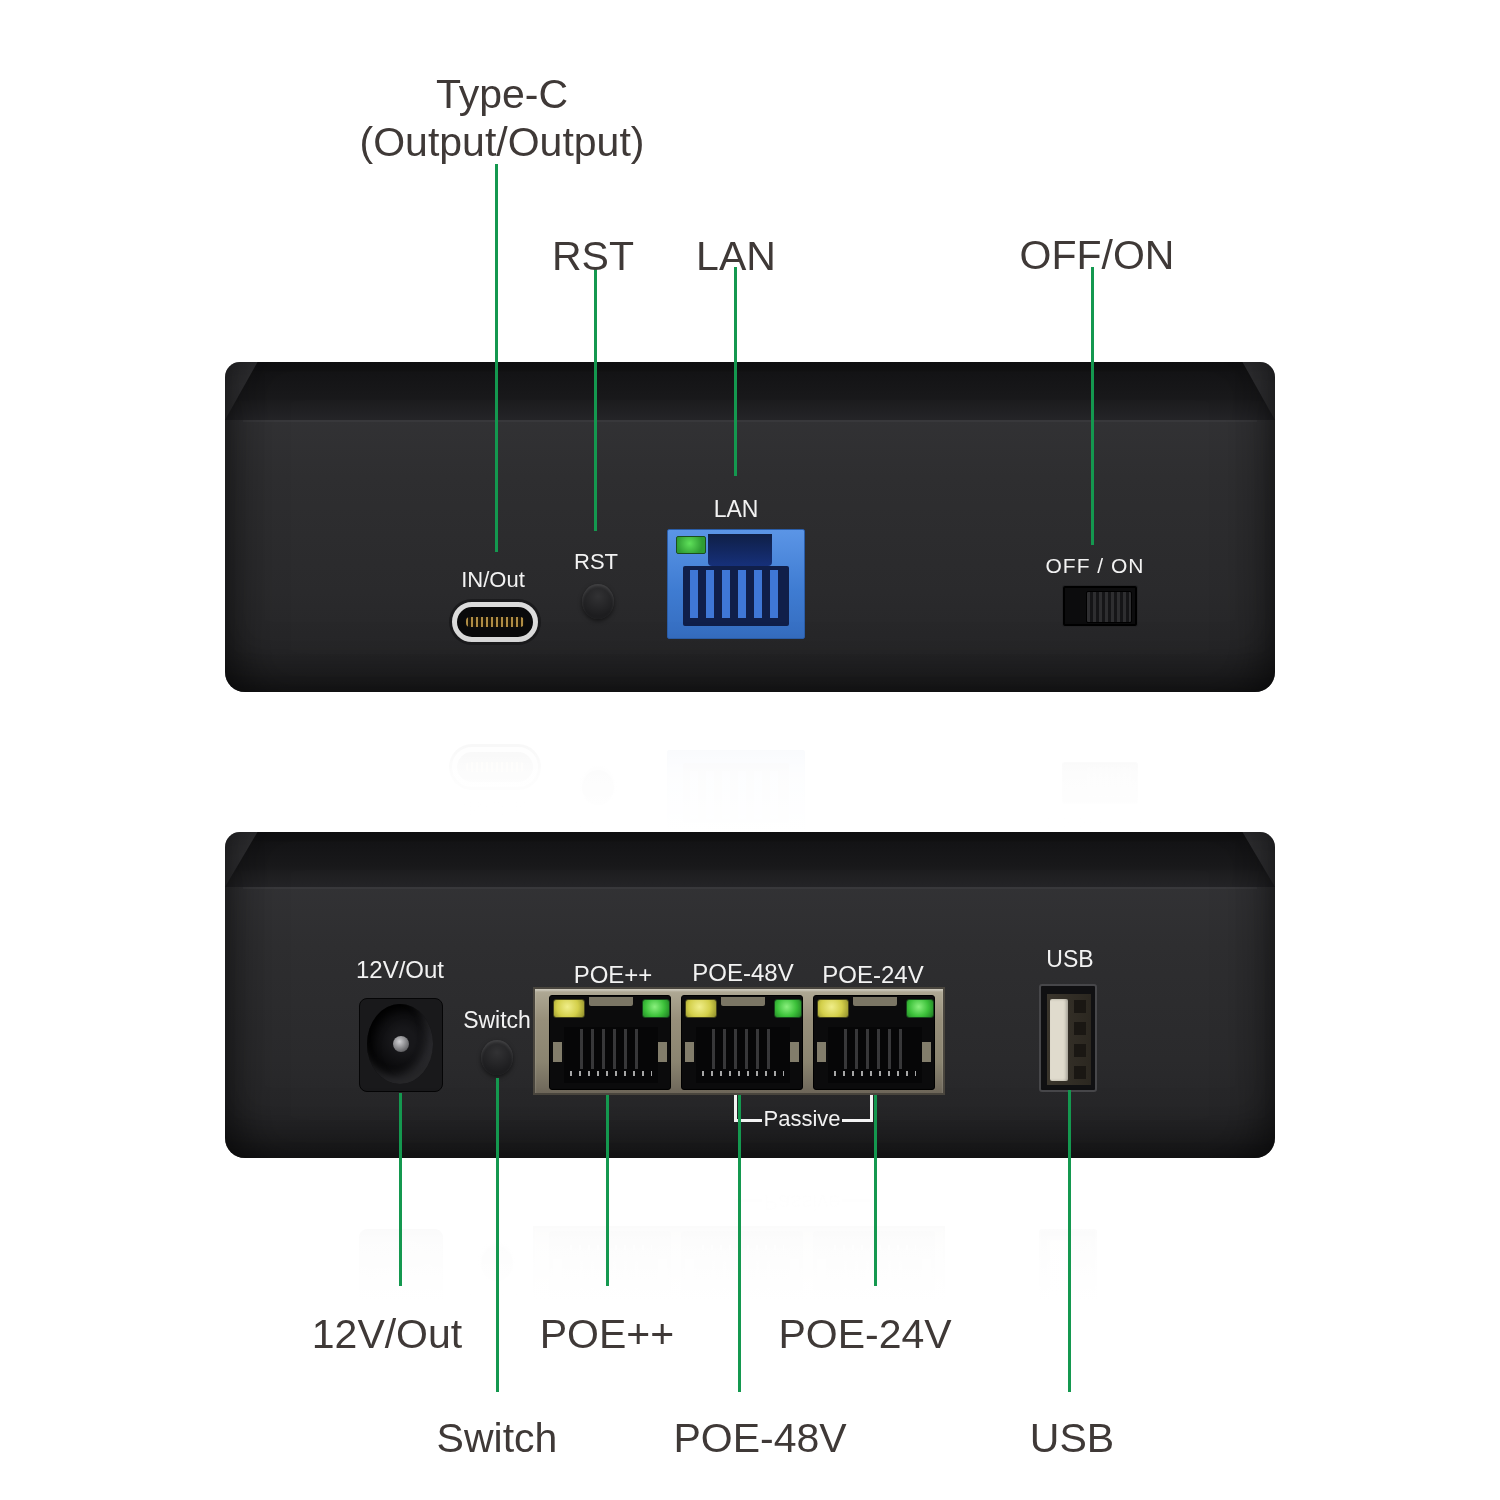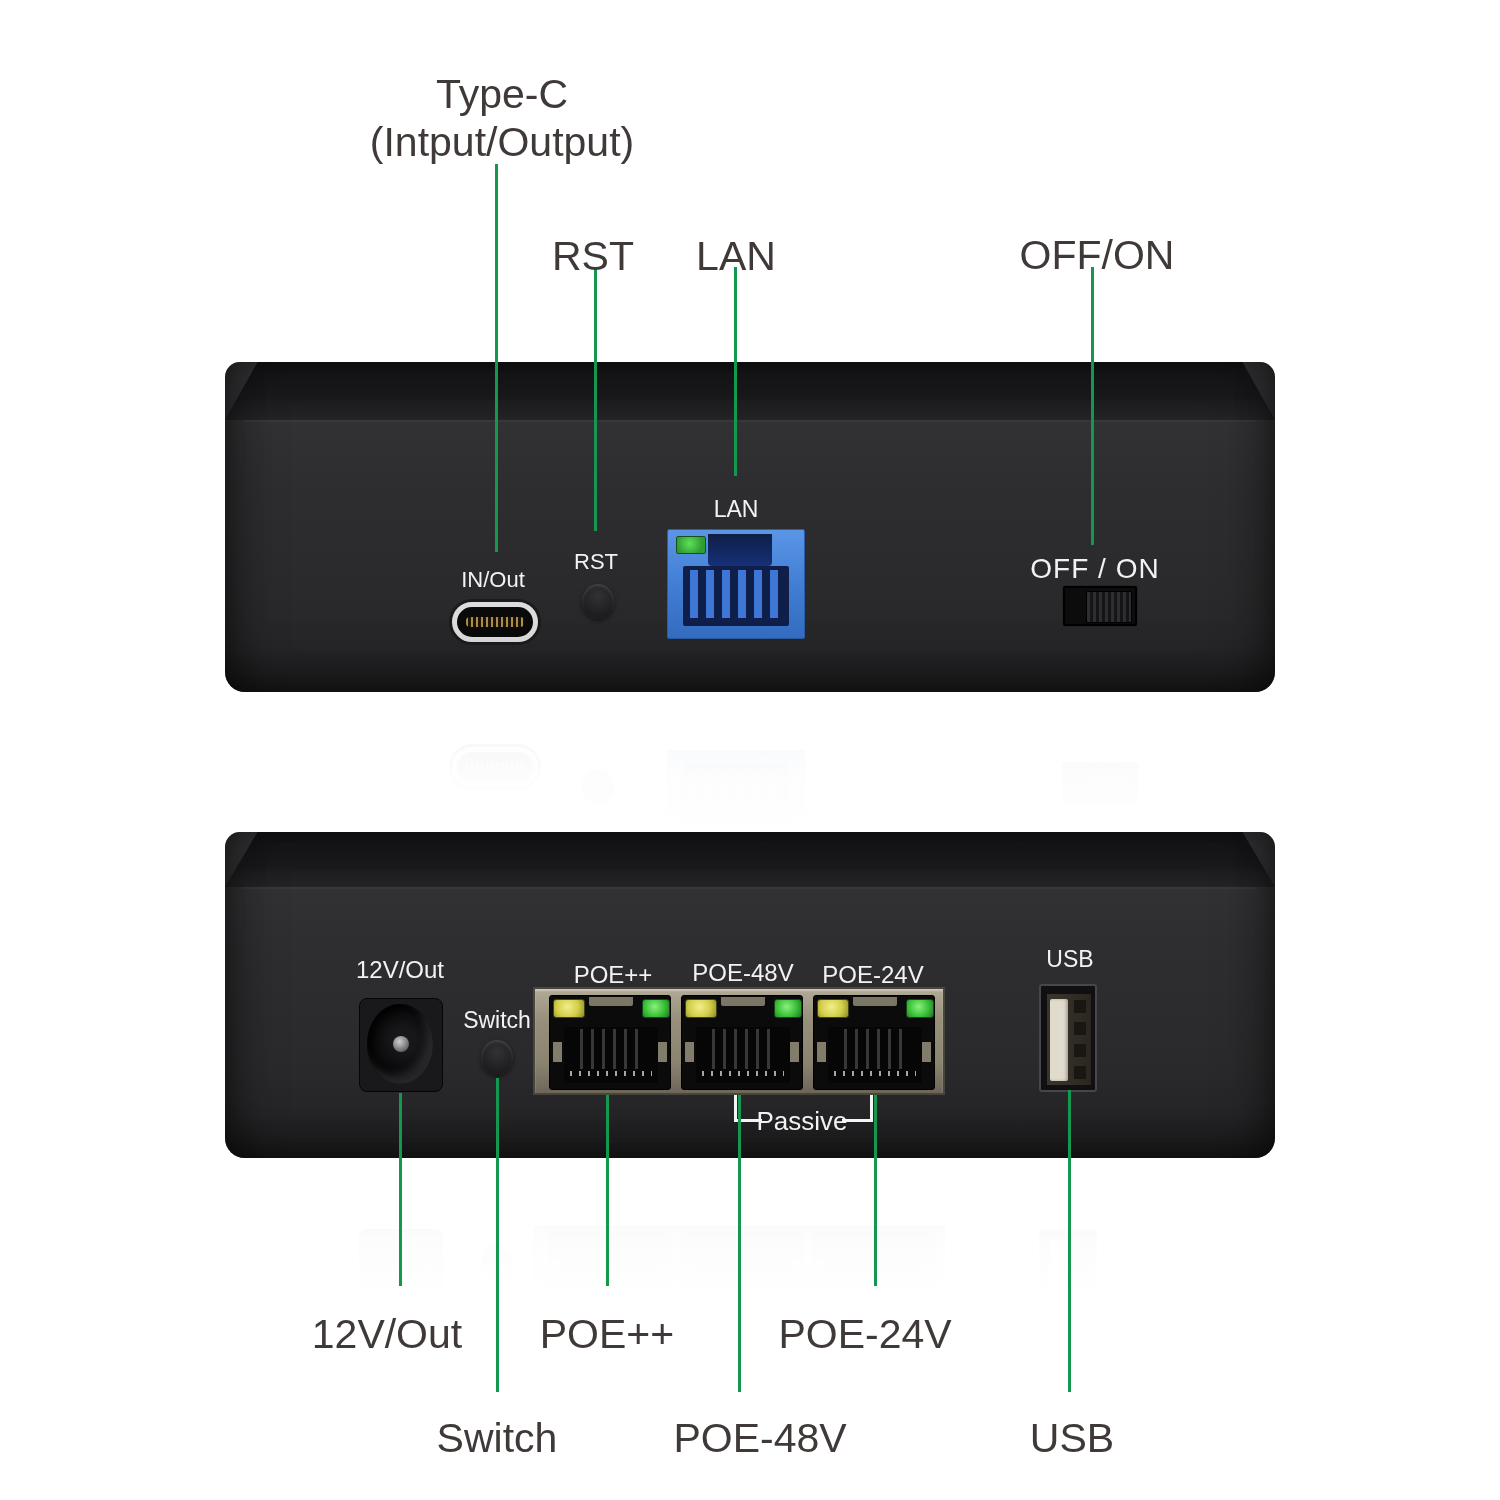--- a/index.html
+++ b/index.html
@@ -61,28 +61,28 @@
                 inset 28px 0 52px -24px rgba(0,0,0,.5),
                 inset -28px 0 52px -24px rgba(0,0,0,.5);
   }
 
   
   .dlabel { position:absolute; color:#f2f2f2; transform:translateX(-50%);
             white-space:nowrap; line-height:1; z-index:2; }
   #lbl-inout  { left:268px; top:207px; font-size:22px; }
   #lbl-rst    { left:371px; top:189px; font-size:22px; }
   #lbl-lan    { left:511px; top:136px; font-size:23px; }
-  #lbl-offon  { left:870px; top:193px; font-size:28px; letter-spacing:1px; }
+  #lbl-offon  { left:870px; top:193px; font-size:21px; letter-spacing:1px; }
   #lbl-12v    { left:175px; top:126px; font-size:24px; }
   #lbl-switch { left:272px; top:177px; font-size:23px; }
   #lbl-poe1   { left:388px; top:131px; font-size:24px; }
   #lbl-poe2   { left:518px; top:129px; font-size:24px; }
   #lbl-poe3   { left:648px; top:131px; font-size:24px; }
   #lbl-usb    { left:845px; top:116px; font-size:23px; }
-  #lbl-passive{ left:577px; top:276px; font-size:26px; }
+  #lbl-passive{ left:577px; top:276px; font-size:22px; }
 
   
   .typec-port {
     position:absolute; left:227px; top:240px; width:86px; height:40px;
     border-radius:20px; border:5px solid #dcdcdc; background:#0a0a0b;
     box-sizing:border-box; box-shadow:0 0 0 3px #1b1b1d;
   }
   .typec-port::after {
     content:""; position:absolute; left:50%; top:50%; transform:translate(-50%,-50%);
     width:58px; height:10px; border-radius:4px;
@@ -349,21 +349,21 @@
   <div class="cline" id="line-offon"></div>
   <div class="cline" id="line-12v"></div>
   <div class="cline" id="line-sw"></div>
   <div class="cline" id="line-poepp"></div>
   <div class="cline" id="line-poe48"></div>
   <div class="cline" id="line-poe24"></div>
   <div class="cline" id="line-usb"></div>
 
   <div class="ann ann-lg" id="ann-typec">
     <div>Type-C</div>
-    <div>(Intput/Output)</div>
+    <div>(Output/Output)</div>
   </div>
   <div class="ann ann-lg" id="ann-rst">RST</div>
   <div class="ann ann-lg" id="ann-lan">LAN</div>
   <div class="ann ann-lg" id="ann-offon">OFF/ON</div>
   <div class="ann ann-lg" id="ann-12v">12V/Out</div>
   <div class="ann ann-lg" id="ann-poepp">POE++</div>
   <div class="ann ann-lg" id="ann-poe24">POE-24V</div>
   <div class="ann ann-lg" id="ann-switch">Switch</div>
   <div class="ann ann-lg" id="ann-poe48">POE-48V</div>
   <div class="ann ann-lg" id="ann-usb">USB</div>

